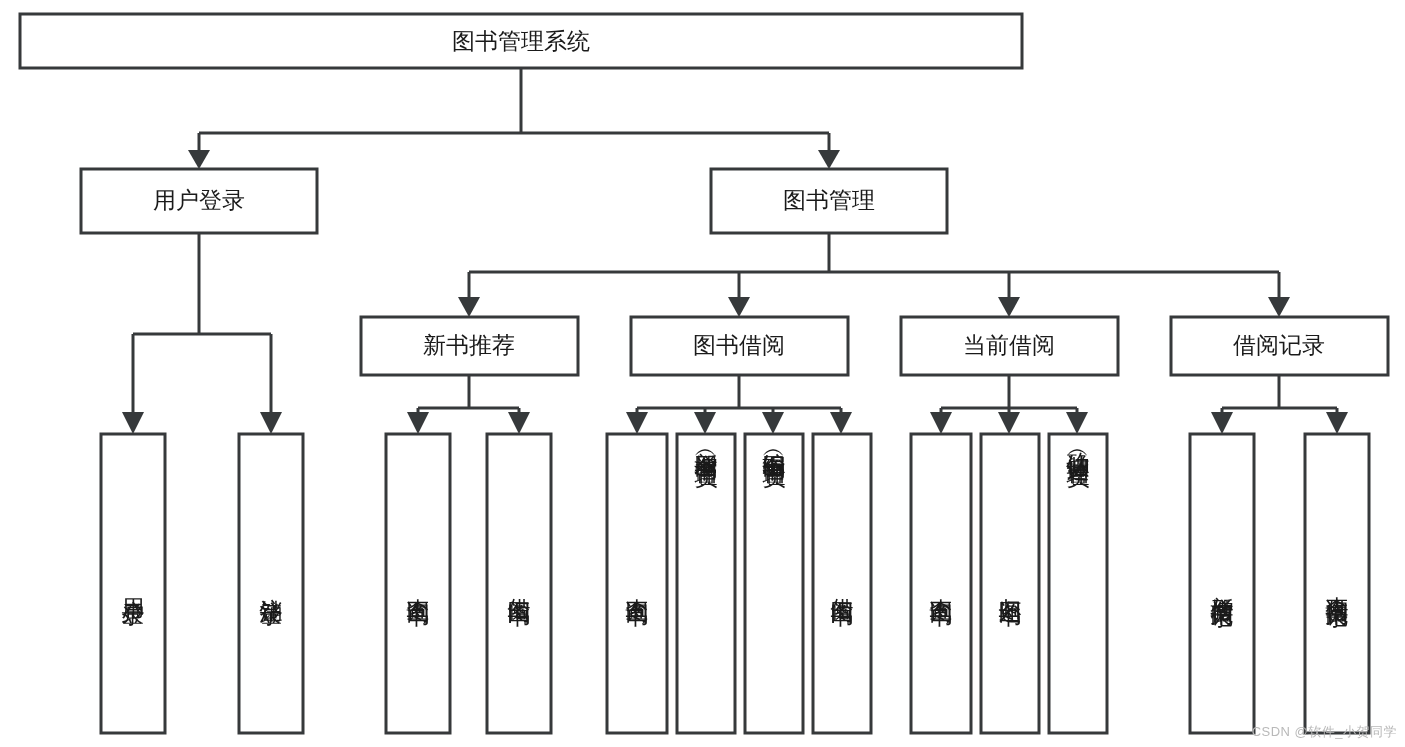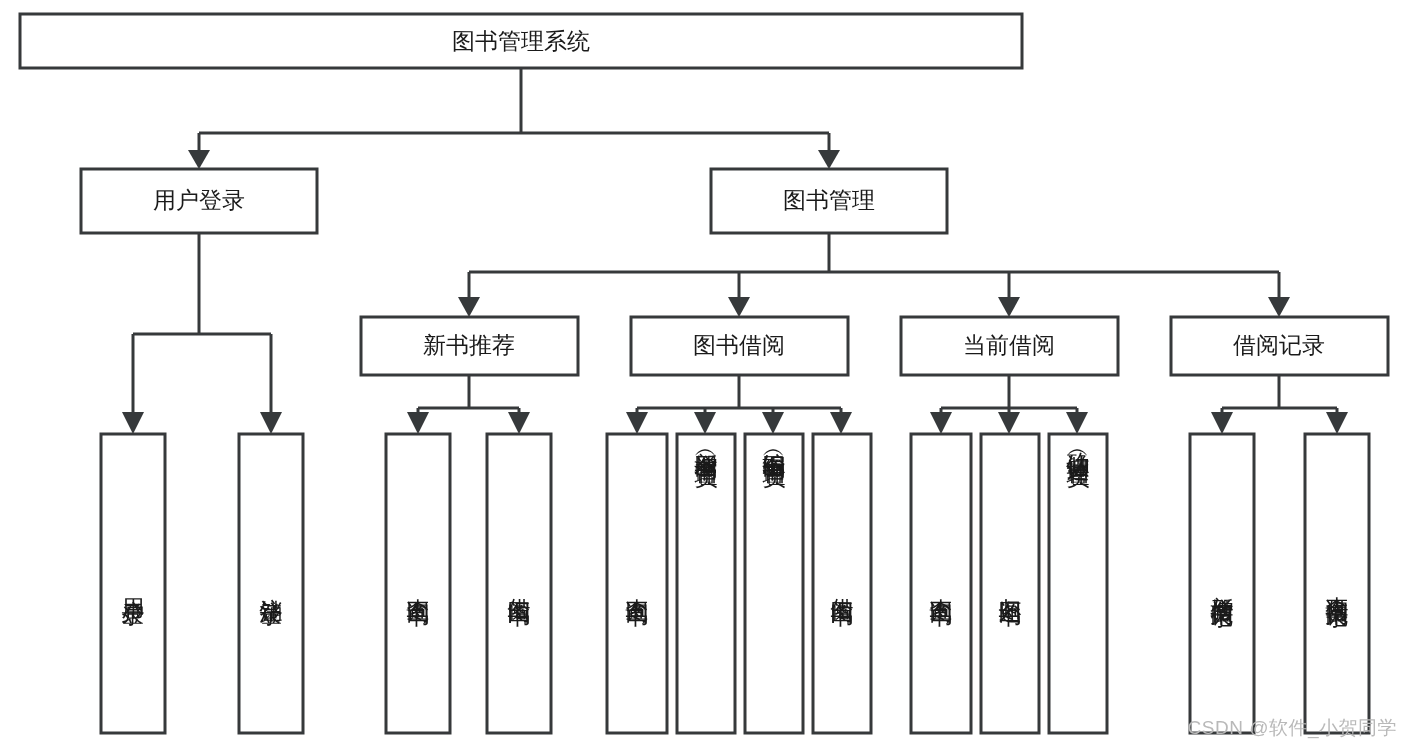--- a/index.html
+++ b/index.html
@@ -64,21 +64,21 @@
     line-height: 1.18;
     letter-spacing: 2px;
     color: #1a1a1a;
     white-space: nowrap;
   }
   .watermark {
     position: absolute;
     right: 8px;
     bottom: 6px;
     font-family: "Liberation Sans", "DejaVu Sans", sans-serif;
-    font-size: 19px;
+    font-size: 13px;
     color: #b9b9b9;
     letter-spacing: 0.5px;
     user-select: none;
   }
 </style>
 </head>
 <body>
 
 <div id="diagram-root">
 

